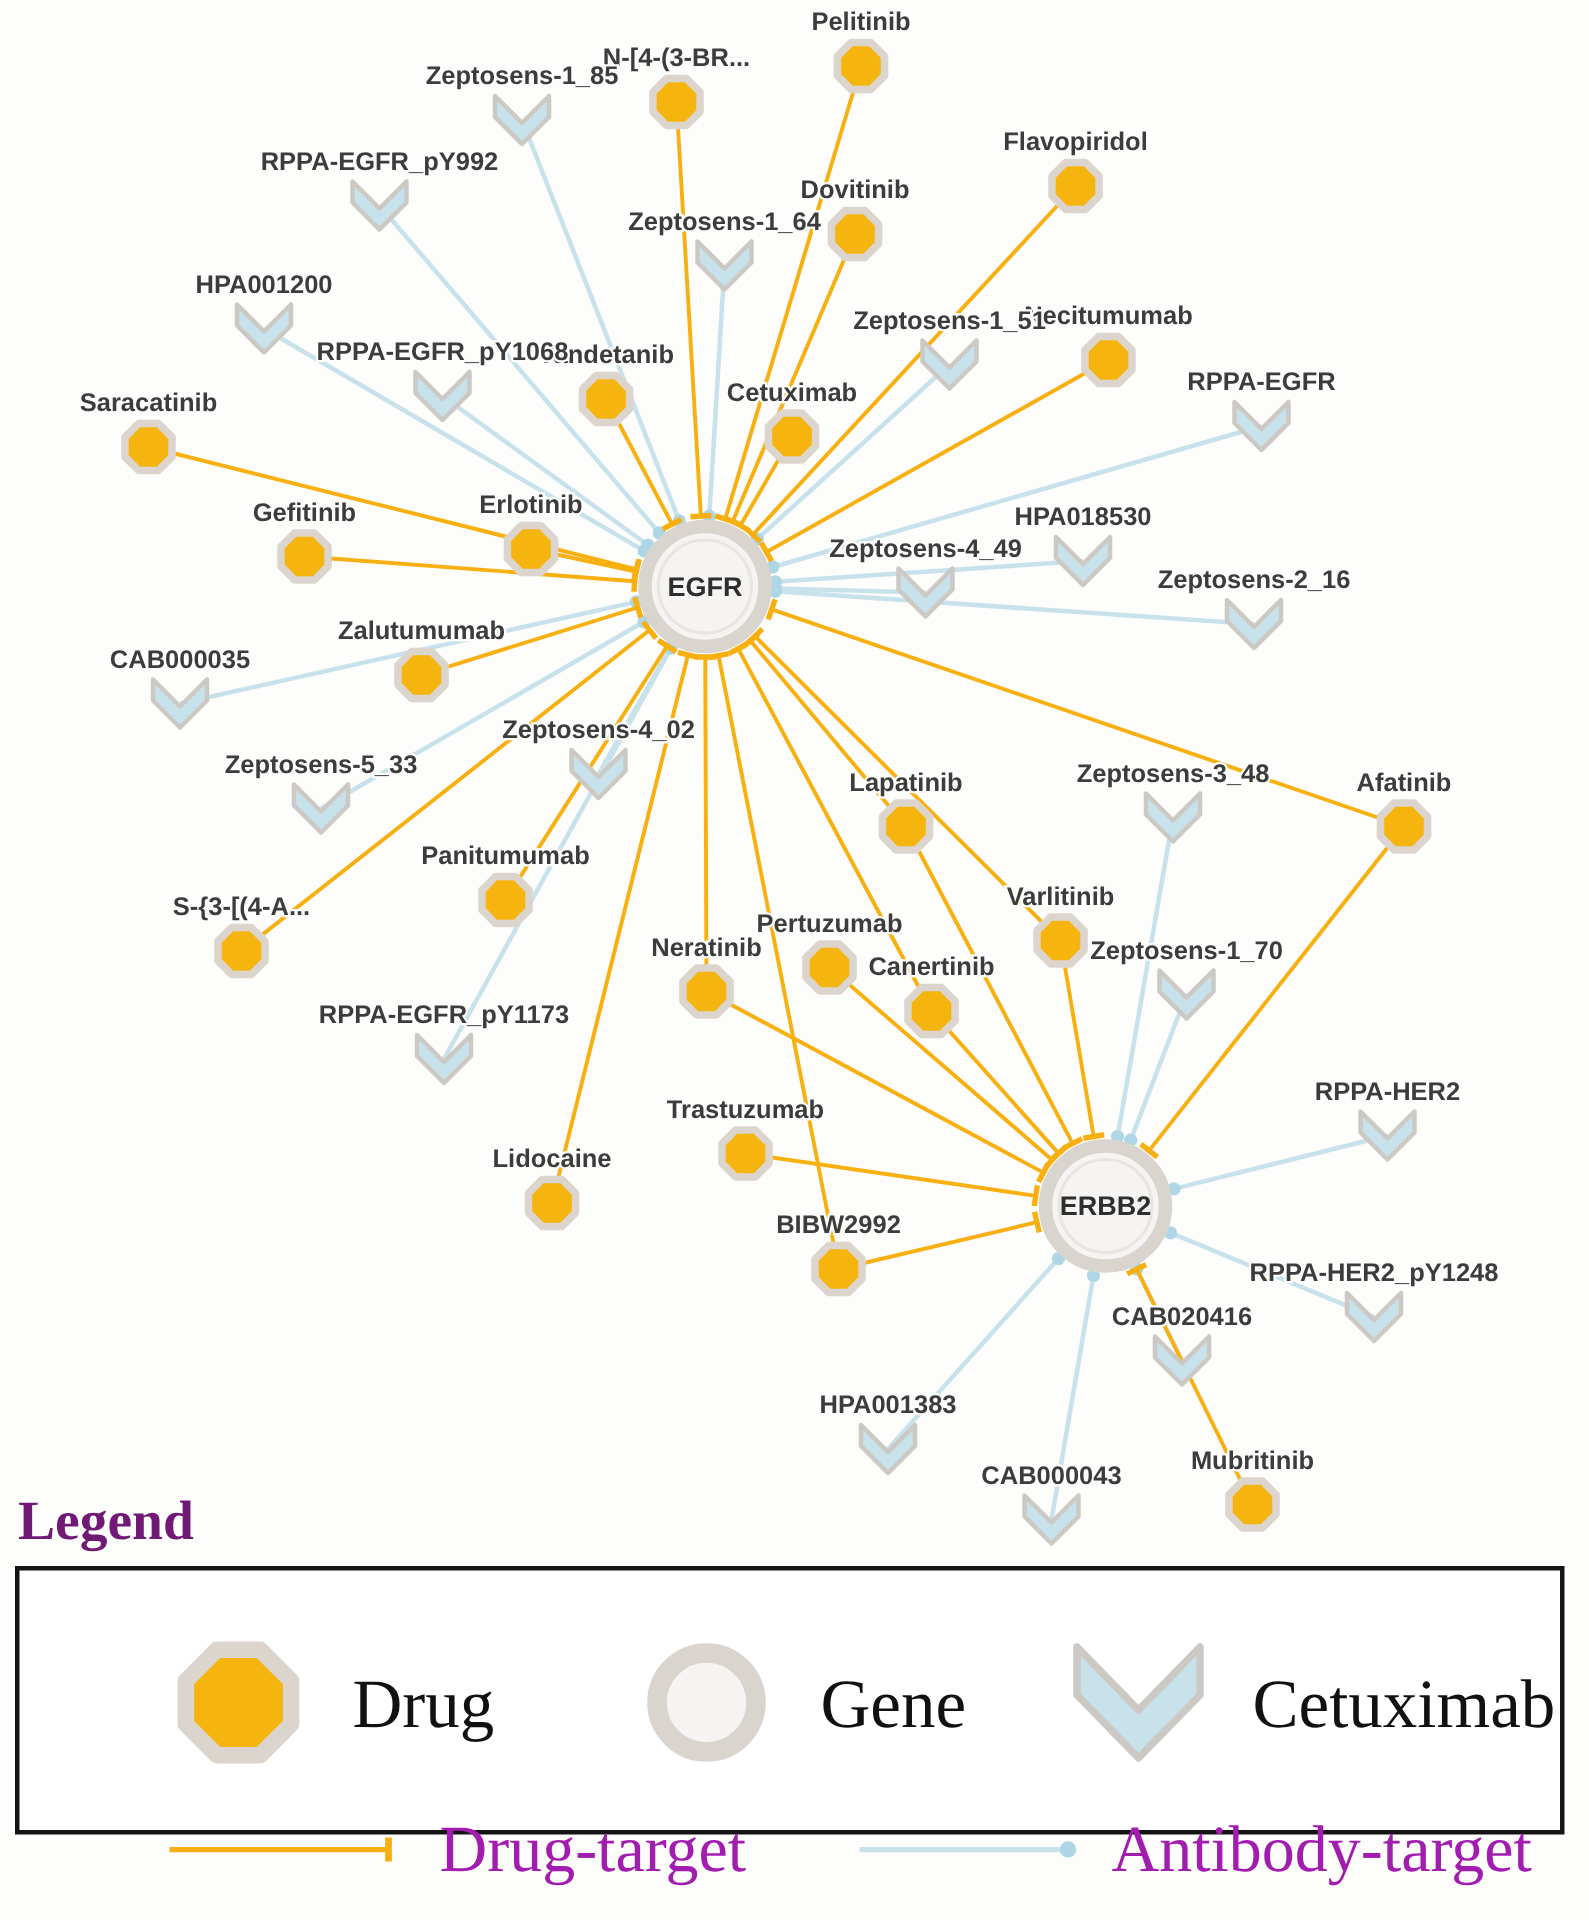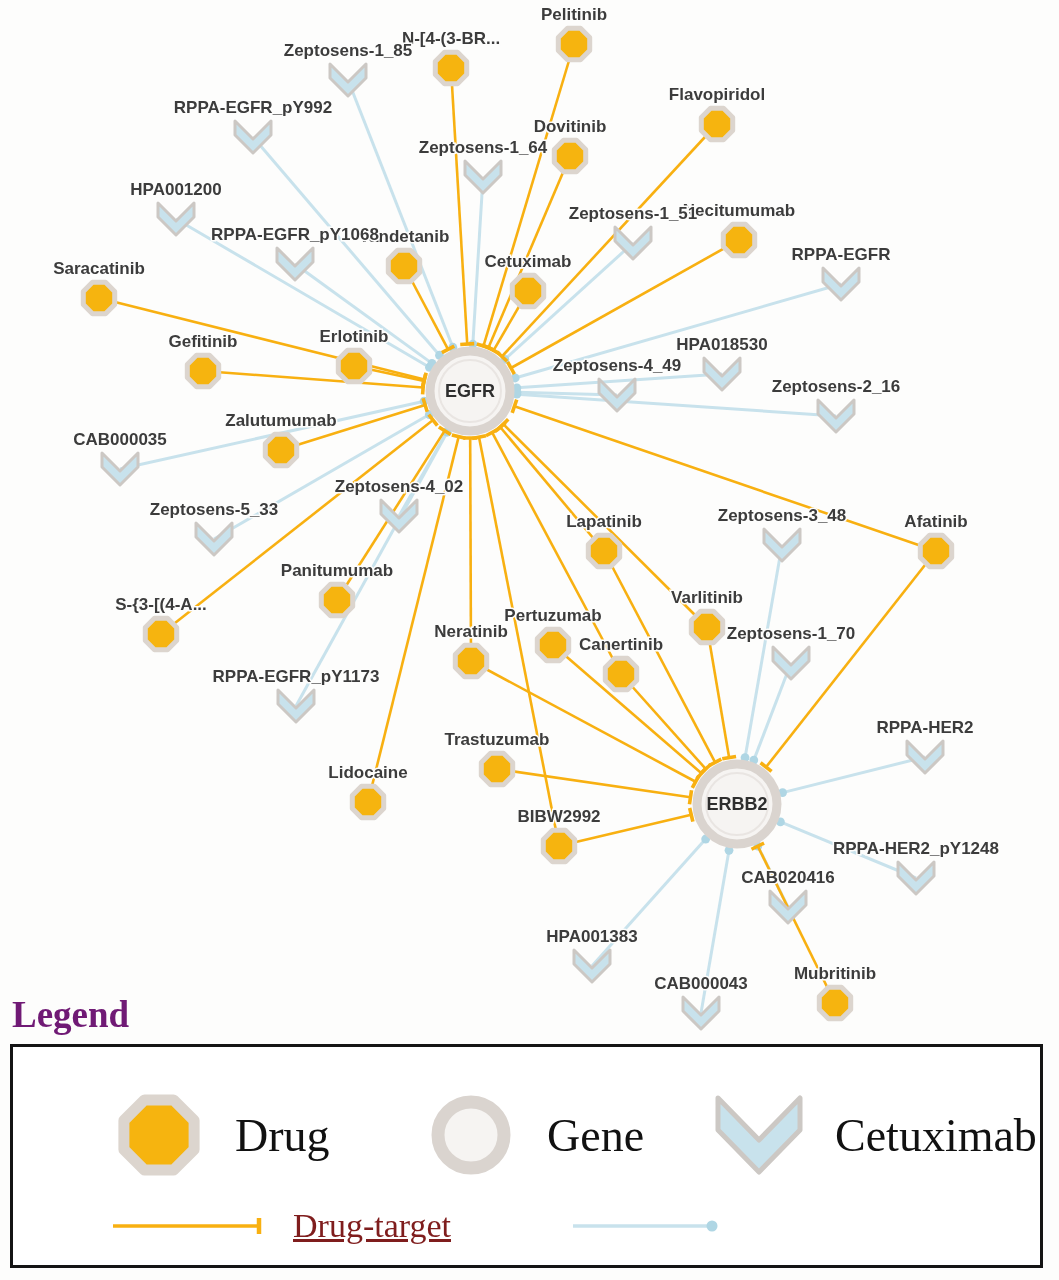--- a/index.html
+++ b/index.html
@@ -17,32 +17,32 @@
   .gene-label {
     font-family:"Liberation Sans", sans-serif;
     font-weight:bold; font-size:18px; fill:#2E2E2E;
   }
   #legend-title {
     position:absolute; left:12px; top:993px;
     font-family:"Liberation Serif", serif; font-weight:bold;
     font-size:37px; color:#701a75;
   }
   #legend-box {
-    position:absolute; left:10px; top:1044px; width:1033px; height:224px;
+    position:absolute; left:10px; top:1044px; width:1033px; height:179px;
     background:#FFFFFF; border:3px solid #141414; box-sizing:border-box;
   }
   .legend-row1 { position:absolute; top:38px; left:96px; display:flex; align-items:center; }
   .legend-item { display:flex; align-items:center; gap:26px; }
   .legend-item.drug { width:312px; }
   .legend-item.gene { width:288px; }
   .legend-label { font-family:"Liberation Serif", serif; font-size:46px; color:#111; }
   .legend-row2 { position:absolute; top:160px; left:94px; display:flex; align-items:center; }
   .edge-item { display:flex; align-items:center; gap:14px; }
   .edge-item.first { width:460px; }
-  .edge-label { font-family:"Liberation Serif", serif; font-size:34px; color:#7f1d1d;text-decoration:underline; }
+  .edge-label { font-family:"Liberation Serif", serif; font-size:44px; color:#a21caf; }
   .lg-drug { fill:var(--drug-fill,#F6B40F); stroke:var(--drug-border,#DCD5CE); stroke-width:11; stroke-linejoin:round; }
   .lg-gene { fill:var(--gene-fill,#F6F4F2); stroke:var(--gene-ring,#DAD4CF); stroke-width:13; }
   .lg-ab   { fill:var(--antibody-fill,#C8E2EC); stroke:var(--antibody-border,#CCC8C4); stroke-width:5; stroke-linejoin:round; }
   .lg-dline{ stroke:var(--drug-edge,#F8B011); stroke-width:3.5; }
   .lg-aline{ stroke:var(--antibody-edge,#C8E2EC); stroke-width:3.5; }
   .lg-adot { fill:var(--antibody-dot,#AFD6E4); }
 </style>
 </head>
 <body>
 
@@ -370,15 +370,16 @@
         <line class="lg-dline" x1="6" y1="13" x2="152" y2="13"></line>
         <line class="lg-dline" x1="152" y1="5" x2="152" y2="21" style="stroke-width:4.5"></line>
       </svg>
       <span class="edge-label">Drug-target</span>
     </div>
     <div class="edge-item">
       <svg width="160" height="26">
         <line class="lg-aline" x1="6" y1="13" x2="140" y2="13"></line>
         <circle class="lg-adot" cx="145" cy="13" r="5.5"></circle>
       </svg>
+      <span class="edge-label">Antibody-target</span>
     </div>
   </div>
 </div>
 
 </body></html>

